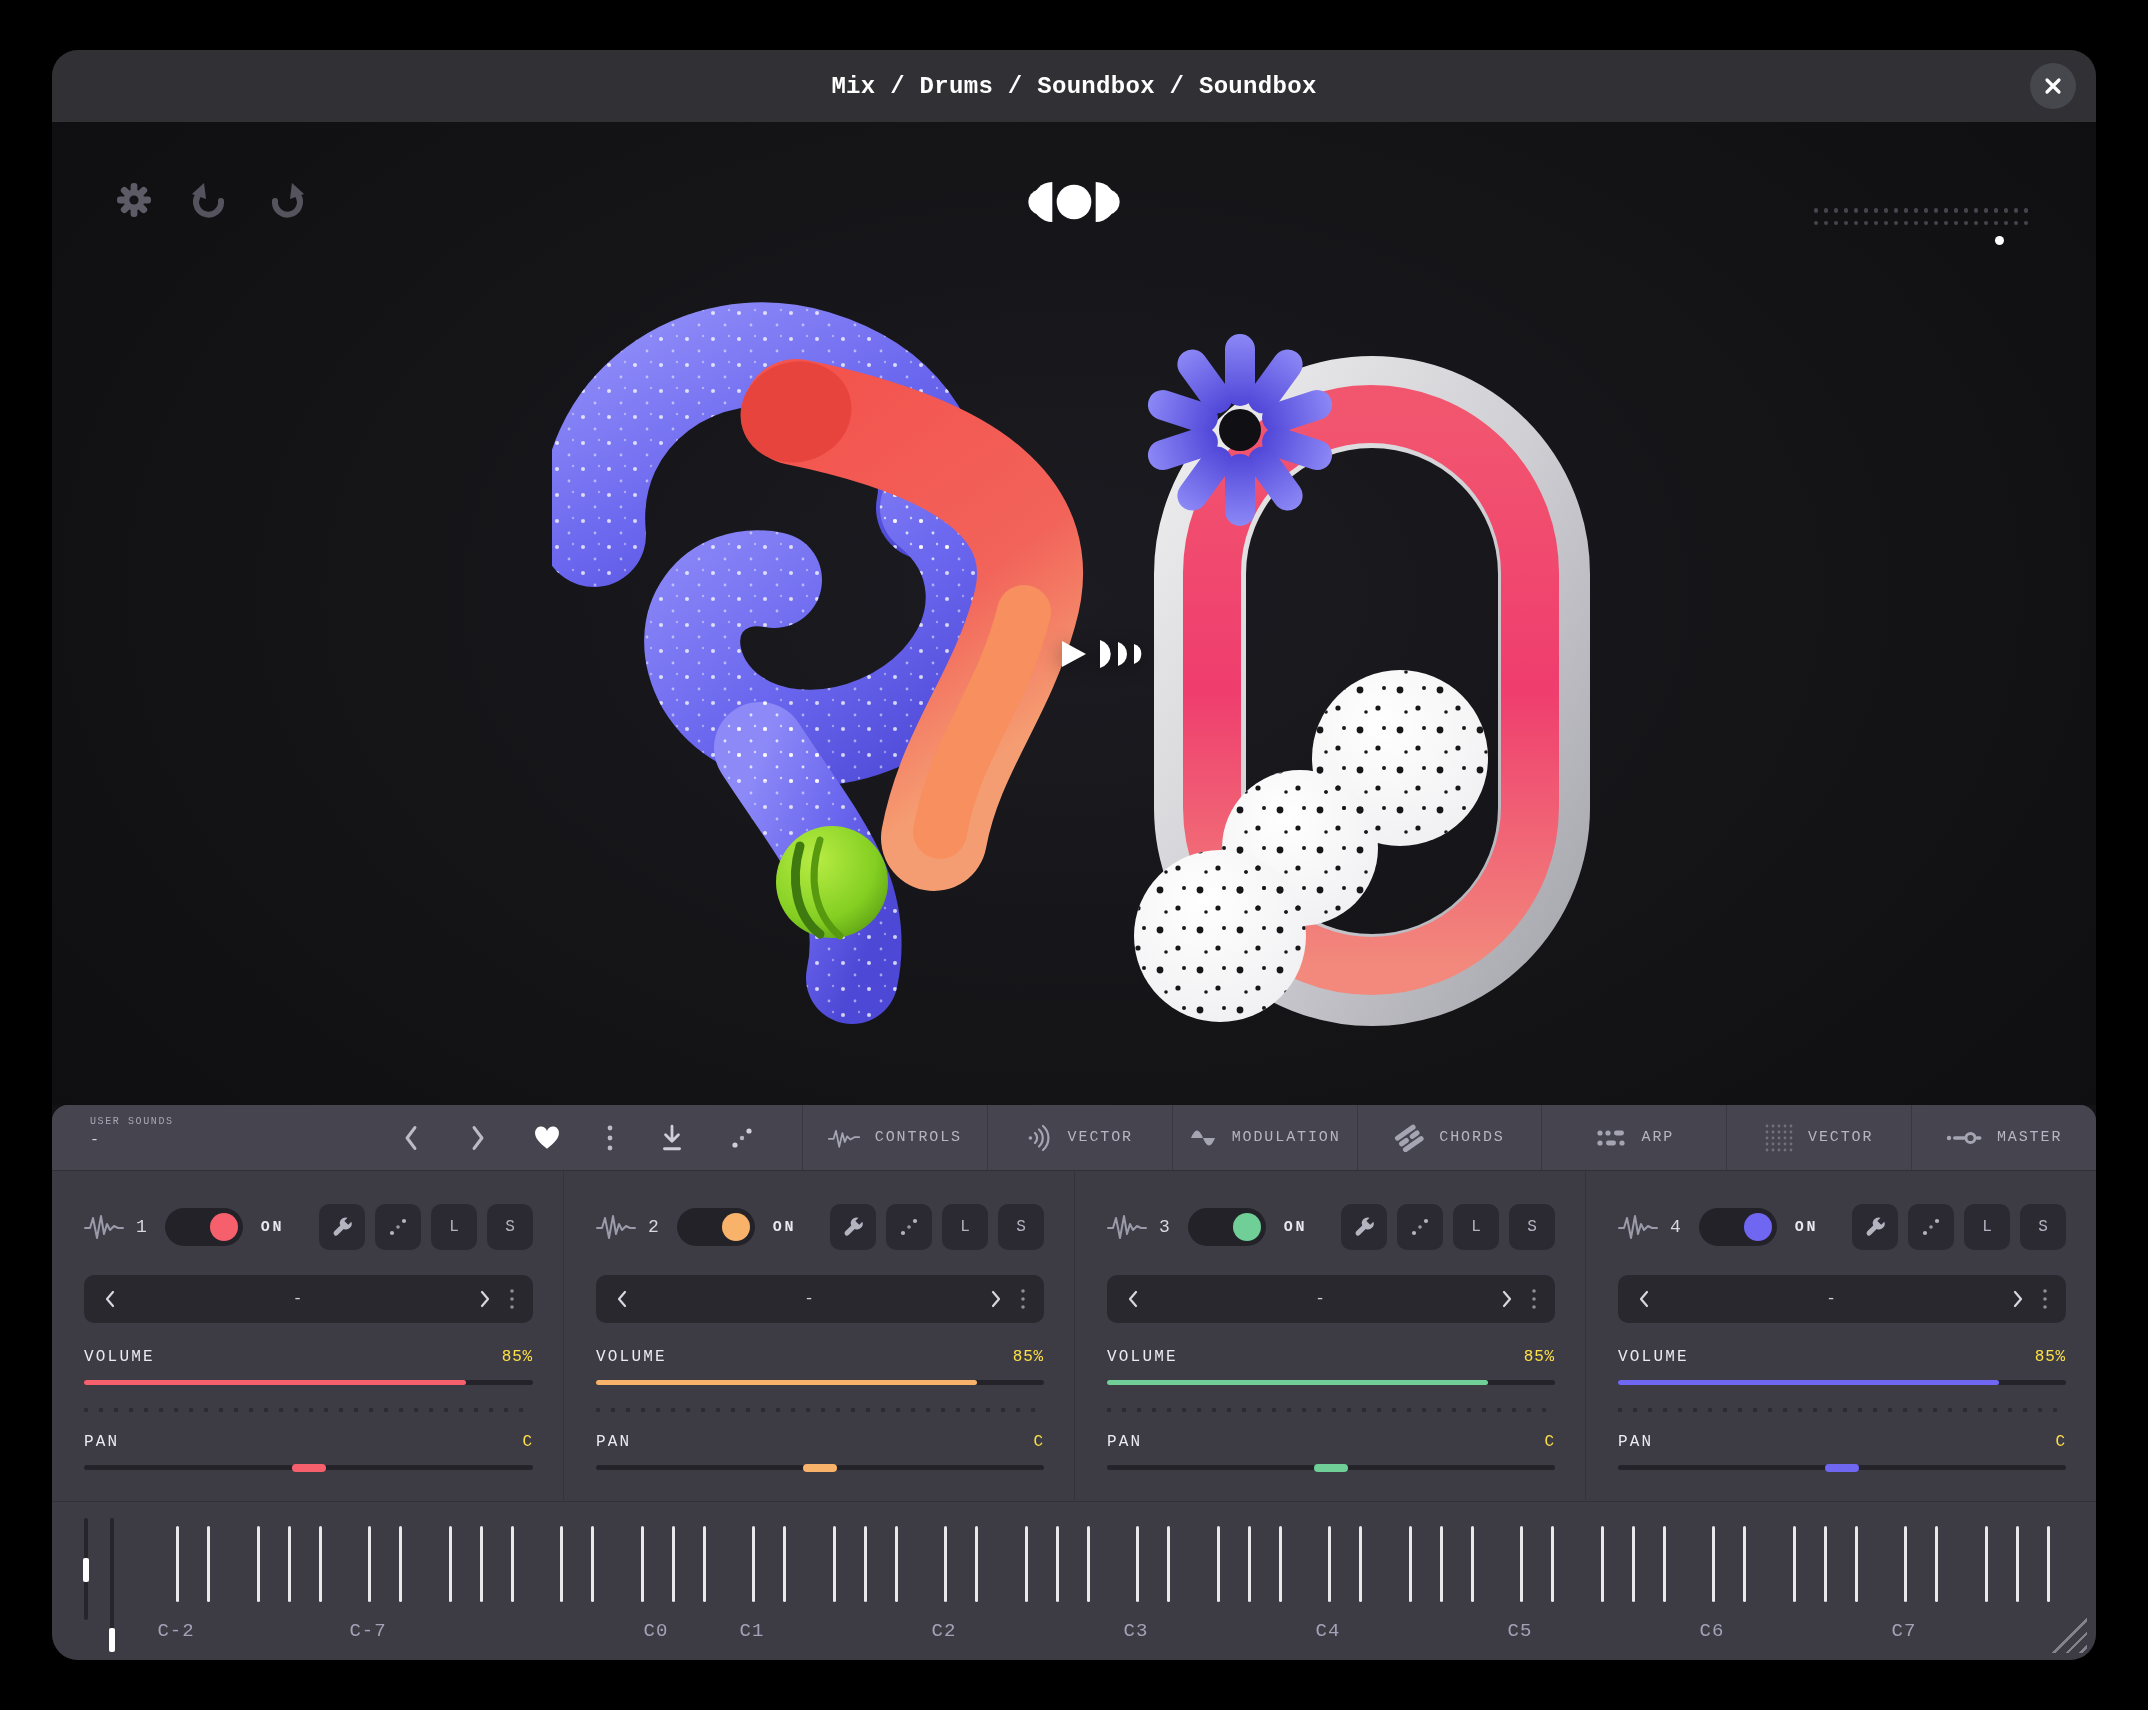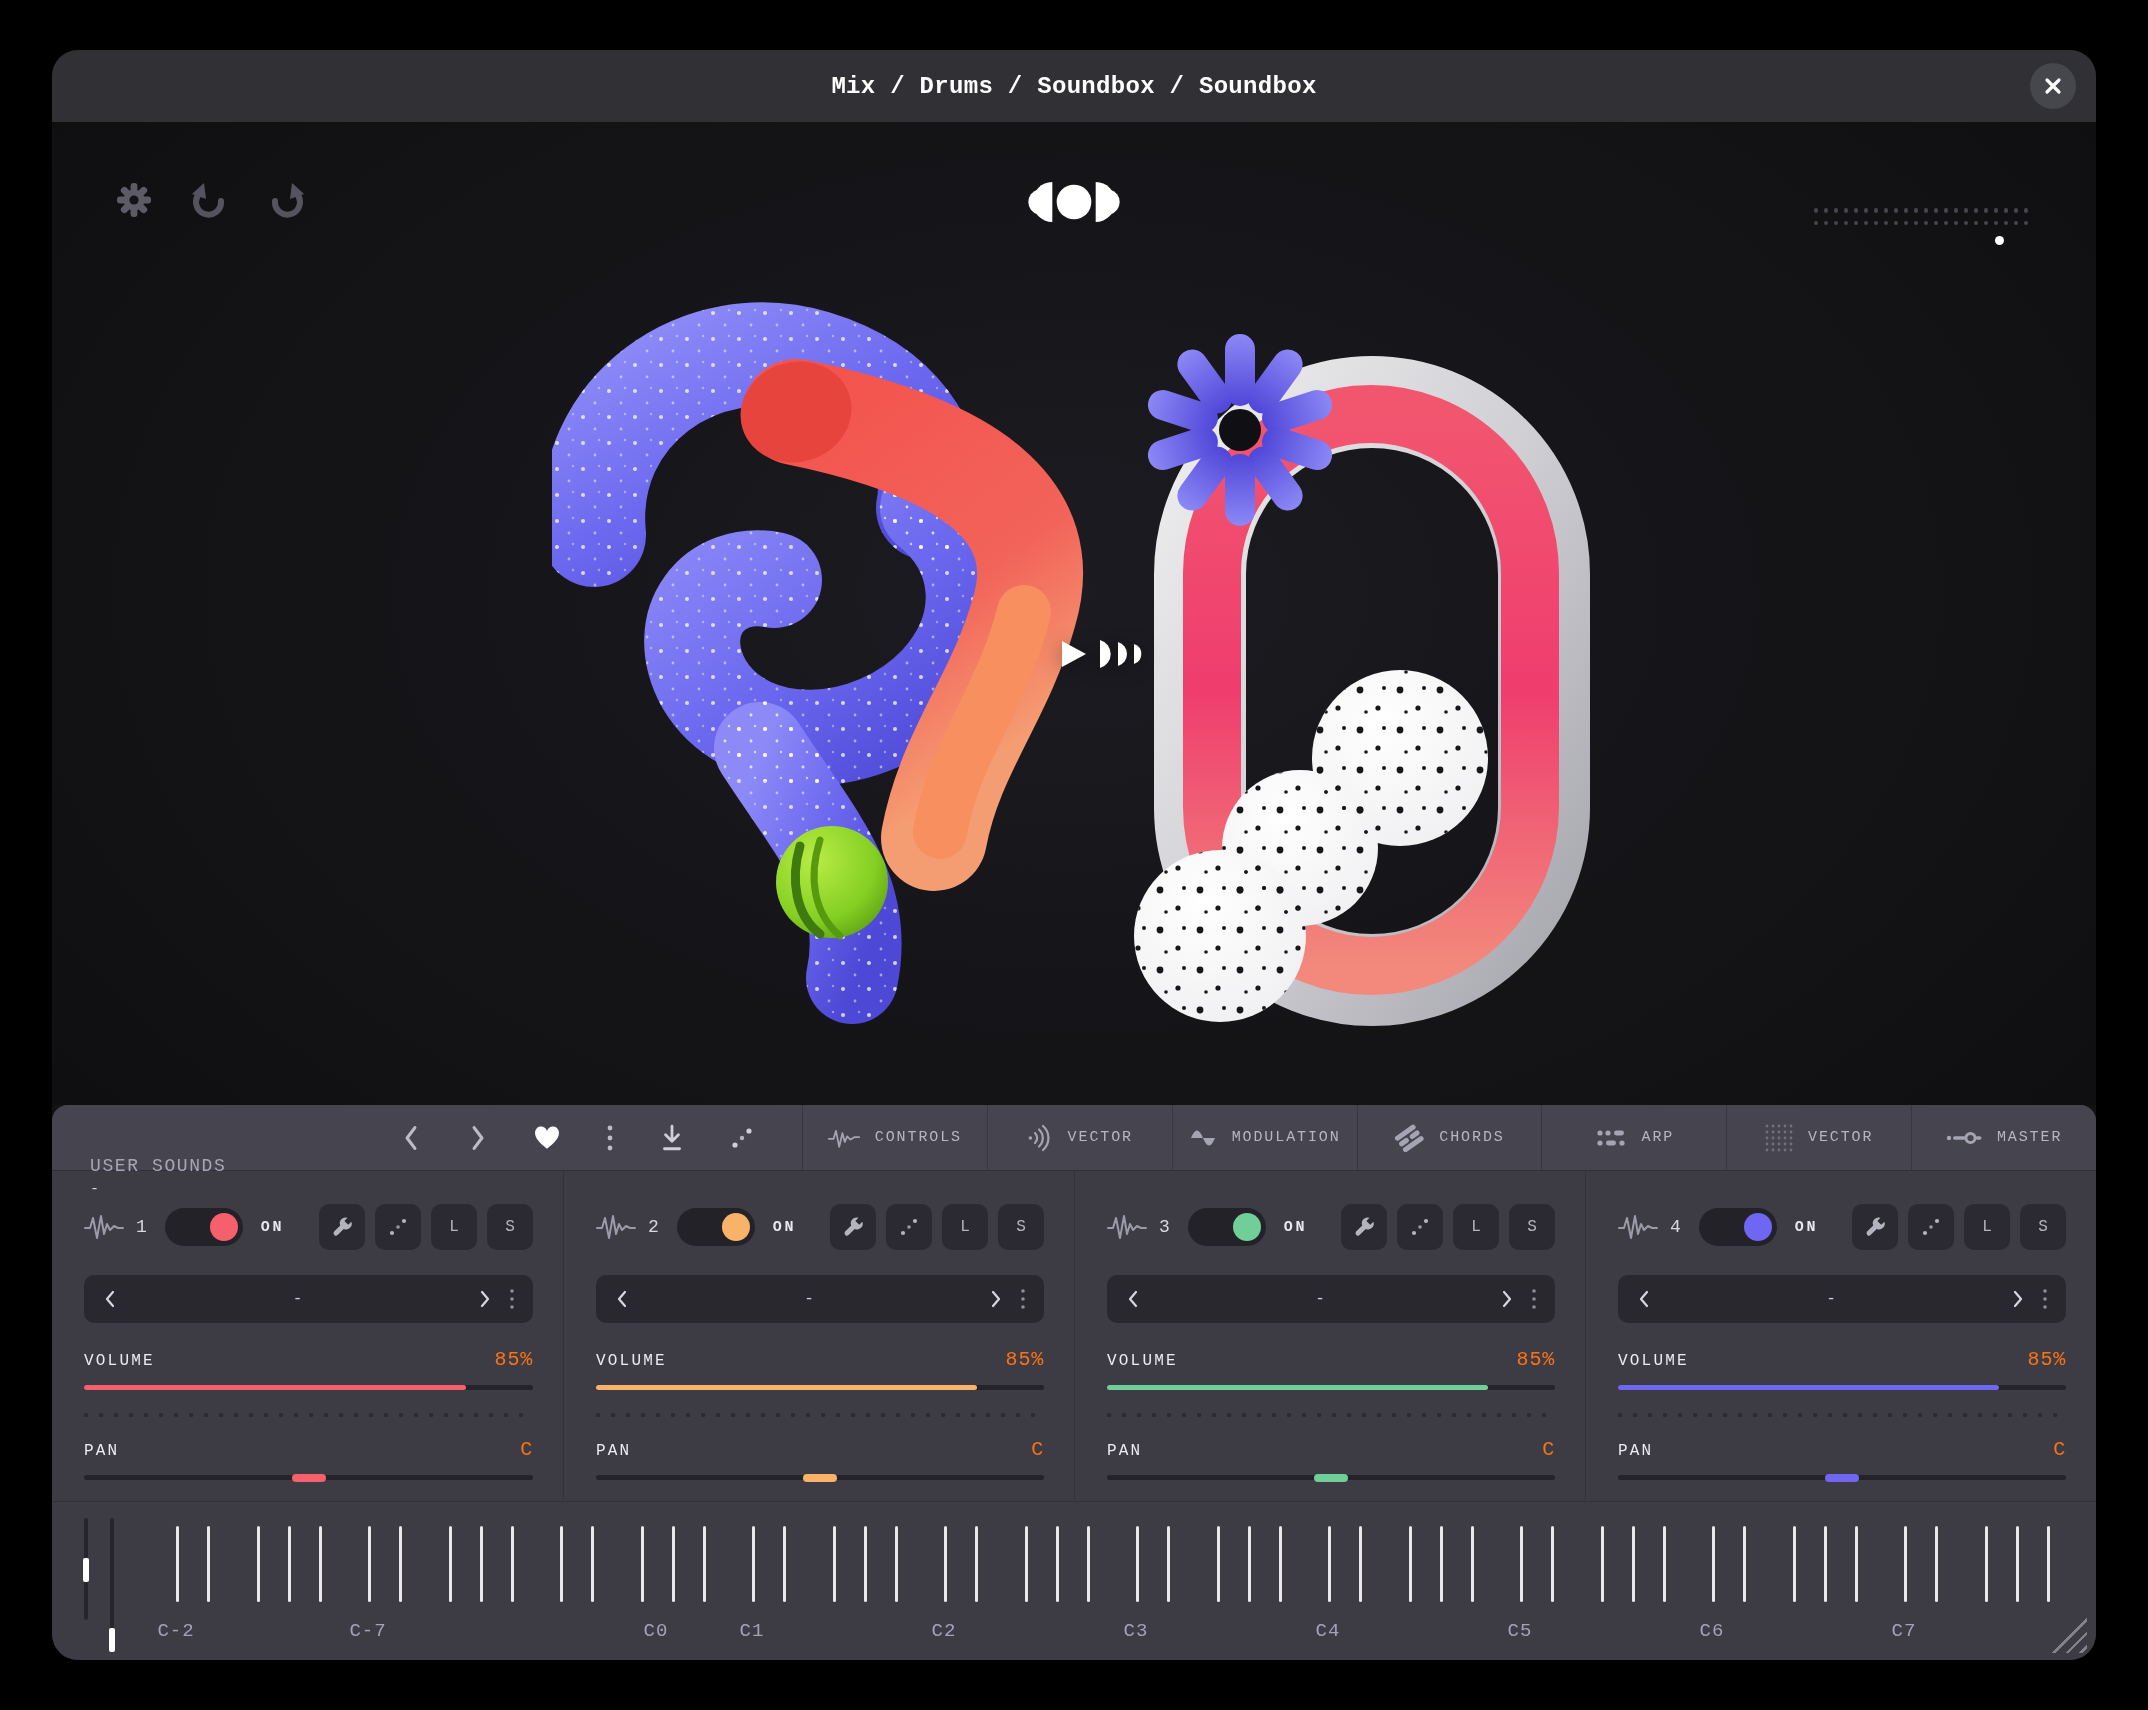--- a/index.html
+++ b/index.html
@@ -24,21 +24,21 @@
   .art-svg { position:absolute; left:500px; top:158px; width:1040px; height:790px; }
   .wordmark { position:absolute; left:0; right:0; top:512px; text-align:center; white-space:nowrap; padding-left:70px; }
   .wordmark .wm-text { color:#fff; font-size:47px; font-weight:800; letter-spacing:19px; vertical-align:middle; text-shadow:0 3px 16px rgba(0,0,0,.45); }
   .wordmark svg { vertical-align:middle; margin-left:2px; filter:drop-shadow(0 3px 10px rgba(0,0,0,.4)); }
 
   
   .panel { position:absolute; left:0; right:0; top:1055px; bottom:0; background:#3d3c45; border-radius:16px 16px 0 0; }
 
   .toolbar { height:66px; display:flex; align-items:stretch; background:#46454f; border-radius:16px 16px 0 0; border-bottom:1px solid #302f38; }
   .browser { width:330px; padding:11px 0 0 38px; }
-  .browser-label { font-size:18px; color:#a7a6b4; letter-spacing:1.6px;margin-top:40px; }
+  .browser-label { font-size:10px; color:#a7a6b4; letter-spacing:1.6px; }
   .browser-value { font-size:15px; color:#d9d8e2; margin-top:5px; }
   .actions { width:420px; display:flex; align-items:center; justify-content:space-between; padding:0 48px 0 18px; }
   .icon-btn { background:none; border:none; color:#bcbbc8; cursor:pointer; display:flex; align-items:center; justify-content:center; }
   .tabs { flex:1; display:flex; }
   .tab { flex:1; display:flex; align-items:center; justify-content:center; gap:15px; border:none; border-left:1px solid #39383f; background:transparent; color:#b6b5c2; font-size:15px; letter-spacing:1.9px; cursor:pointer; font-family:inherit; }
   .tab svg { color:#a5a4b2; flex:none; }
   .tab .dim { opacity:.45; }
 
   
   .channels-row { display:grid; grid-template-columns:1fr 1fr 1fr 1fr; height:329px; }
@@ -51,21 +51,21 @@
   .toggle .knob { position:absolute; right:5px; top:5px; width:28px; height:28px; border-radius:50%; }
   .on-label { margin-left:18px; font-size:15px; font-weight:600; letter-spacing:2.6px; color:#e9e8f0; }
   .ch-btns { margin-left:auto; display:flex; gap:10px; }
   .sq { width:46px; height:46px; border-radius:10px; background:#2b2a33; border:none; color:#b4b3c0; font-size:16px; font-family:inherit; display:flex; align-items:center; justify-content:center; cursor:pointer; }
   .preset { margin-top:24px; height:48px; background:#29282f; border-radius:10px; display:flex; align-items:center; padding:0 18px; cursor:pointer; }
   .preset-value { flex:1; text-align:center; font-size:16px; color:#cfced9; }
   .preset .chv { color:#d7d6e1; display:flex; }
   .preset .kebab { margin-left:16px; color:#8d8c99; display:flex; }
   .slider-label-row { margin-top:25px; display:flex; justify-content:space-between; align-items:baseline; }
   .slider-label-row .lab { font-size:16px; letter-spacing:2.2px; color:#eceaf2; }
-  .slider-label-row .val { font-size:20px; letter-spacing:.8px; color:#f97316; }
+  .slider-label-row .val { font-size:16px; letter-spacing:.8px; color:#fde047; }
   .track { margin-top:14px; height:5px; border-radius:3px; background:#242329; position:relative; cursor:pointer; }
   .vol-fill { position:absolute; left:0; top:0; bottom:0; border-radius:3px; }
   .pan-handle { position:absolute; left:50%; top:50%; transform:translate(-50%,-50%); width:34px; height:8px; border-radius:4px; }
   .dot-sep { margin-top:23px; height:4px; background-image:radial-gradient(circle at 2px 2px, #2c2b33 2px, transparent 2.7px); background-size:15px 4px; background-repeat:repeat-x; }
 
   
   .keyboard { position:absolute; left:0; right:0; bottom:0; height:159px; border-top:1px solid rgba(0,0,0,.18); cursor:pointer;padding-left:40px; }
   .octave { position:absolute; top:0; bottom:0; width:192px; }
   .tick { position:absolute; top:24px; width:3px; height:76px; background:#f2f2f6; border-radius:2px; opacity:.95; }
   .oct-label { position:absolute; bottom:18px; transform:translateX(-50%); font-size:19px; color:#a3a2b6; letter-spacing:1px; }

